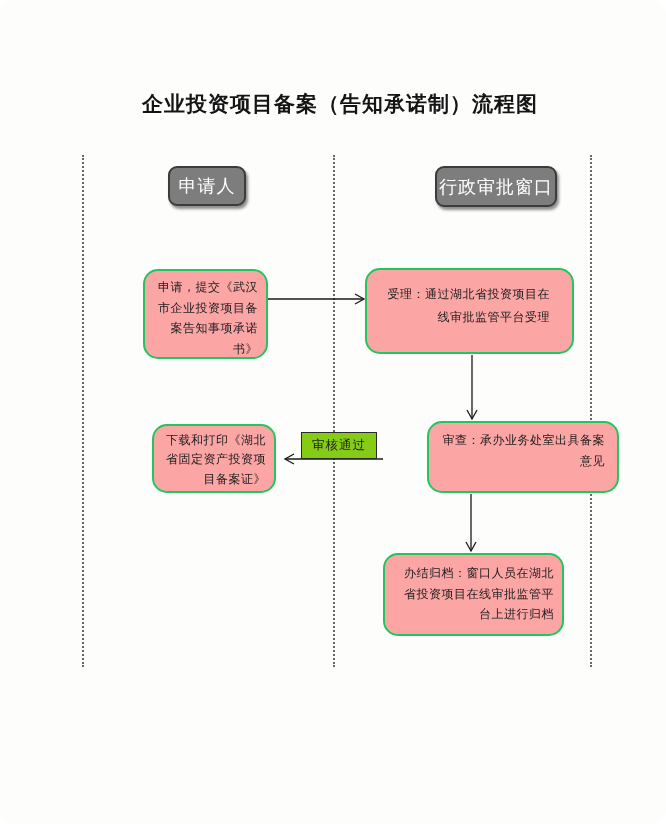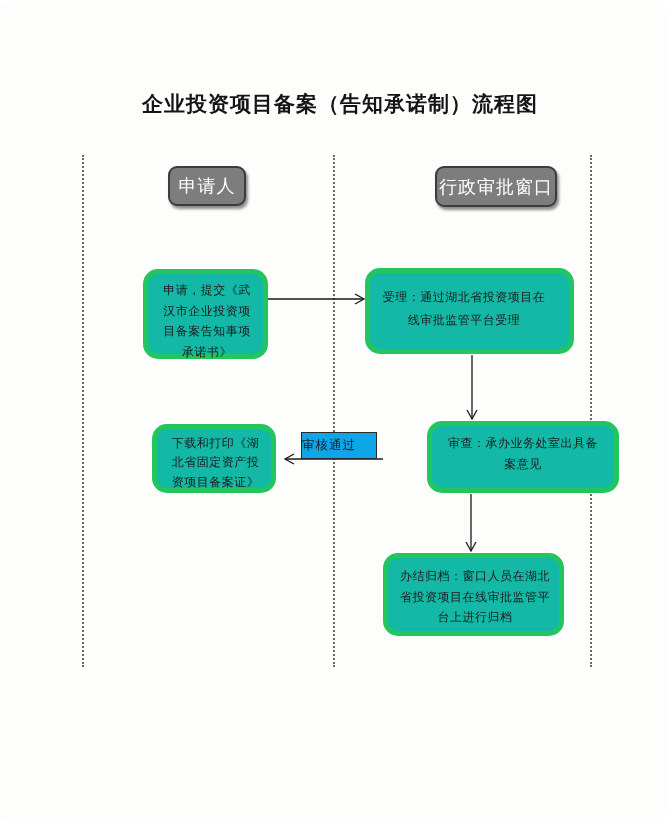--- a/index.html
+++ b/index.html
@@ -42,43 +42,43 @@
     color:#ffffff;
     font-size:18px;
     display:flex;align-items:center;justify-content:center;
     letter-spacing:1px;
   }
   .header-applicant{left:168px;top:166px;width:78px;height:40px;}
   .header-window{left:406px;top:166px;width:122px;height:41px;margin-left:29px;}
   .node{
     position:absolute;
     box-sizing:border-box;
-    background:#14b8a6;
-    border:5px solid #22c55e;
+    background:#fca5a5;
+    border:2px solid #22c55e;
     border-radius:15px;
     color:#1c1c1c;
     font-size:12px;
     line-height:1.72;
     letter-spacing:.5px;
-    text-align:center;
+    text-align:right;
   }
   .node-apply{left:143px;top:269px;width:125px;height:90px;padding:6px 8px 0 11px;}
   .node-accept{left:365px;top:268px;width:209px;height:86px;padding:13px 22px 0 11px;line-height:1.9;}
   .node-review{left:383px;top:421px;width:192px;height:72px;padding:7px 12px 0 12px;margin-left:44px;}
   .node-download{left:152px;top:424px;width:124px;height:69px;padding:5px 8px 0 11px;line-height:1.62;}
   .node-archive{left:383px;top:553px;width:181px;height:83px;padding:8px 8px 0 11px;}
   .edge-label{
     position:absolute;
     left:301px;top:432px;width:76px;height:27px;
     box-sizing:border-box;
-    background:#0ea5e9;
+    background:#84cc16;
     border:1px solid #2a2a2a;
     color:#1c1c1c;
     font-size:12.5px;
-    display:flex;align-items:center;
+    display:flex;align-items:center;justify-content:center;
     letter-spacing:1px;
     z-index:3;
   }
   .arrow-layer{
     position:absolute;left:0;top:0;width:666px;height:824px;
     z-index:2;
     pointer-events:none;
   }
   .arrow-layer *{stroke:#1a1a1a;stroke-width:1.3;fill:none;}
 </style>

